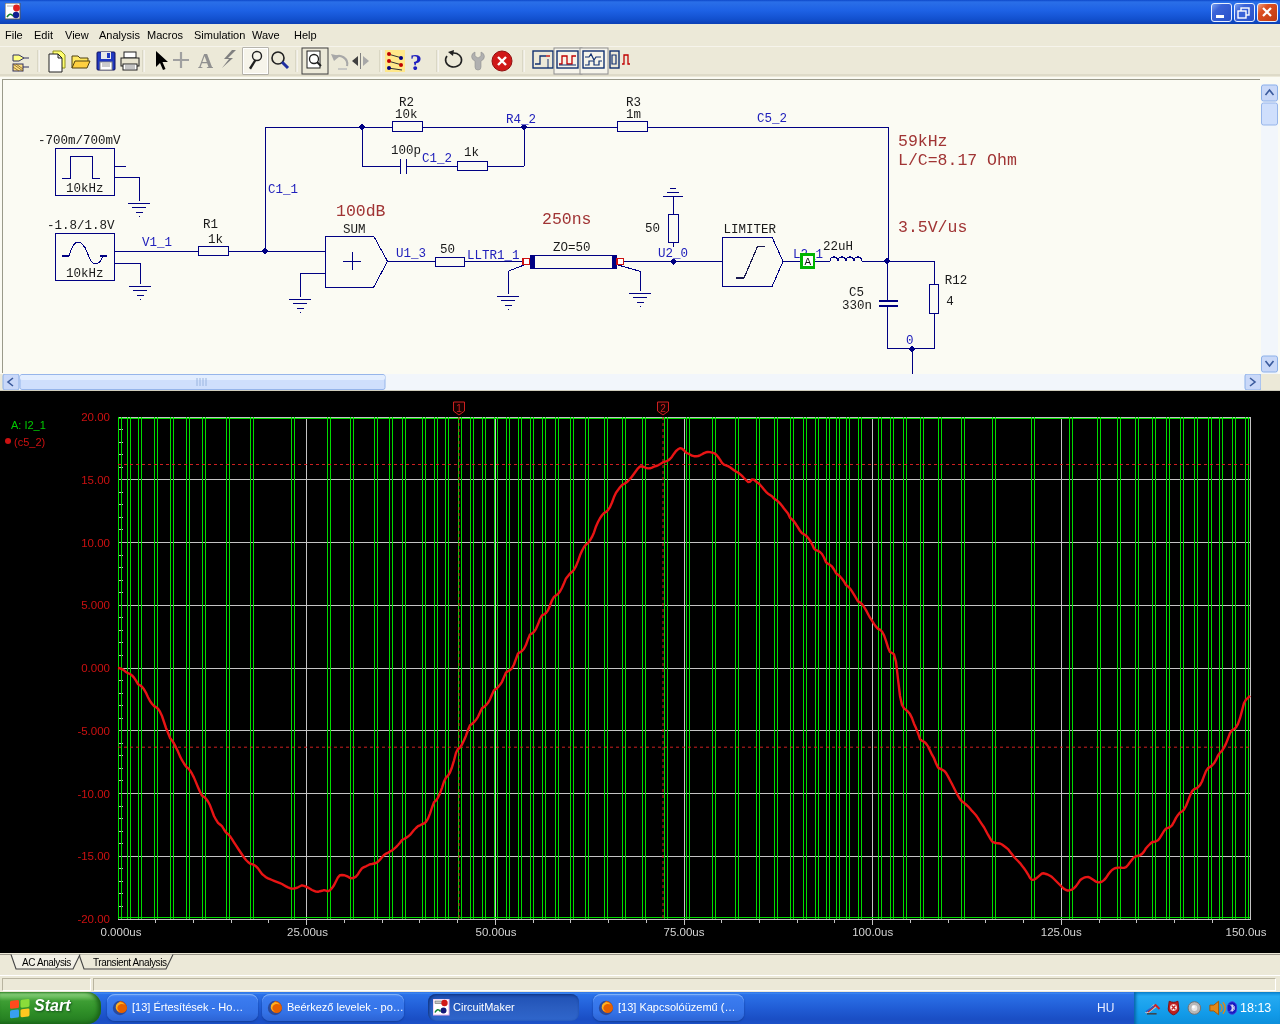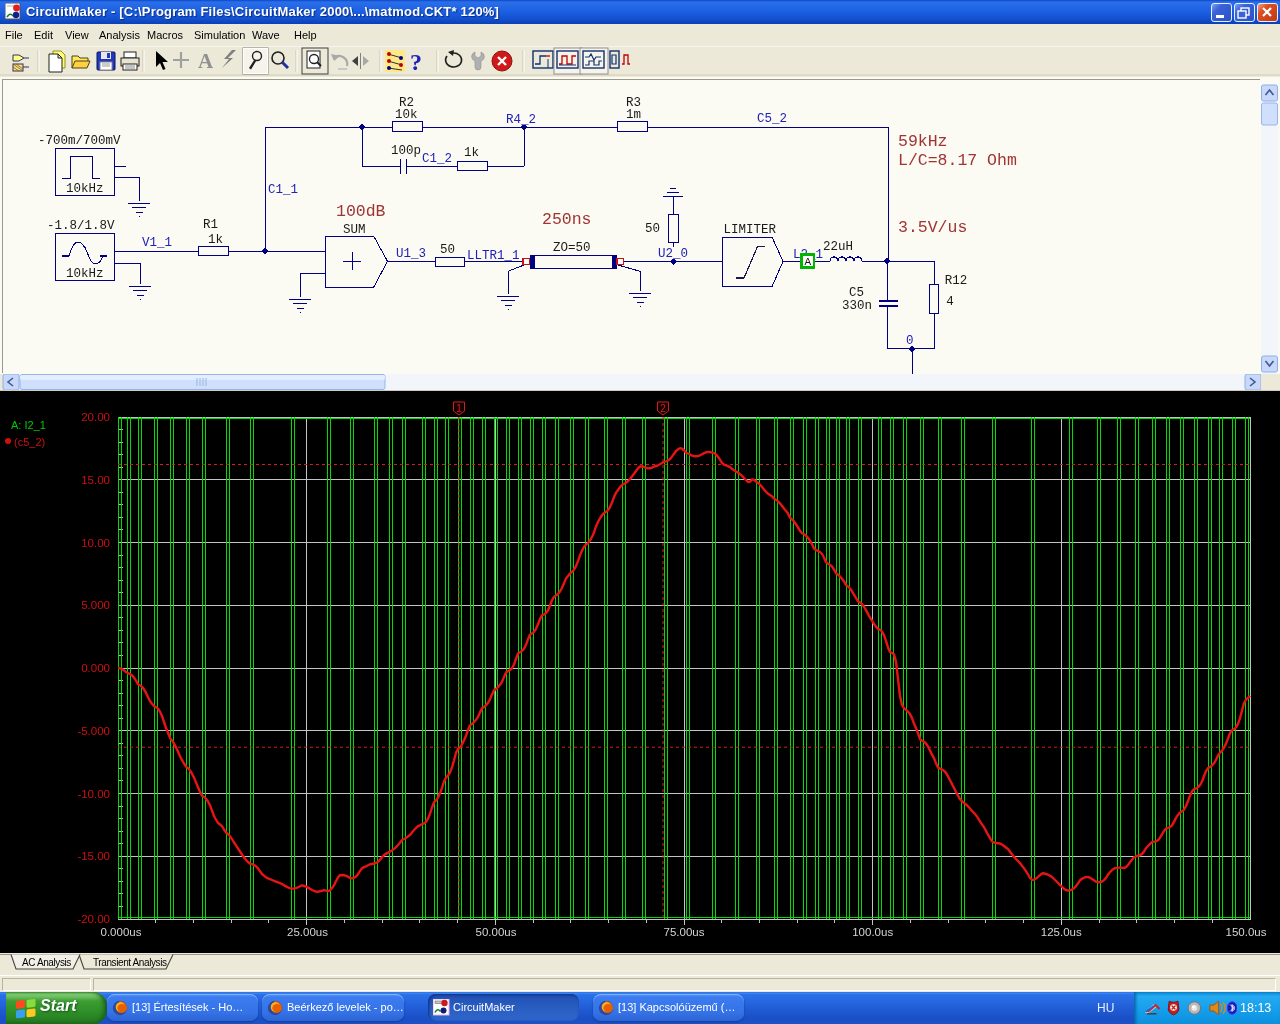--- a/index.html
+++ b/index.html
@@ -33,21 +33,20 @@
 <body>
 
 <div id="titlebar" class="abs">
 <svg class="abs" style="left:5px;top:3px" width="17" height="17" viewBox="0 0 17 17">
  <rect x="0" y="0" width="15" height="16" fill="#fff" stroke="#555"></rect>
  <rect x="2" y="2" width="9" height="2" fill="#d8d8d8"></rect>
  <circle cx="11.5" cy="5" r="3.4" fill="#e02020"></circle>
  <circle cx="11" cy="12" r="3.2" fill="#102090"></circle>
  <path d="M2 14 Q5 9 8 13" stroke="#108030" stroke-width="1.6" fill="none"></path>
 </svg>
-<div id="titletext">CircuitMaker - [C:\Program Files\CircuitMaker 2000\...\matmod.CKT* 120%]</div>
 <div class="tbtn" style="left:1211px;background:linear-gradient(135deg,#7ba1ef 0%,#3b63d8 30%,#2850c8 100%)">
  <svg width="19" height="17">
         <rect x="4" y="11" width="8" height="3" fill="#fff"></rect>
       </svg></div>
 <div class="tbtn" style="left:1234px;background:linear-gradient(135deg,#7ba1ef 0%,#3b63d8 30%,#2850c8 100%)">
  <svg width="19" height="17">
         <rect x="6" y="4" width="8" height="7" fill="none" stroke="#fff" stroke-width="1.4"></rect>
         <rect x="3" y="7" width="8" height="7" fill="#3b63d8" stroke="#fff" stroke-width="1.4"></rect>
       </svg></div>
 <div class="tbtn" style="left:1257px;background:linear-gradient(135deg,#f0a080 0%,#dd5022 30%,#c03a10 100%)">
@@ -624,21 +623,21 @@
  <path d="M11 1.5 l5 14.5 h57 l7 -14.5" fill="#f2f0e6" stroke="#444" stroke-width="1.1"></path>
  <text x="22" y="13" font-size="10" letter-spacing="-0.4">AC Analysis</text>
 </svg>
 <div id="statusbar" class="abs">
  <div style="position:absolute;left:2px;top:2px;width:89px;height:13px;border:1px solid;border-color:#b8b4a0 #fff #fff #b8b4a0"></div>
  <div style="position:absolute;left:93px;top:2px;width:1183px;height:13px;border:1px solid;border-color:#b8b4a0 #fff #fff #b8b4a0"></div>
 </div>
 <div id="taskbar" class="abs">
 <div style="position:absolute;left:0;top:0;width:101px;height:32px;border-radius:0 14px 14px 0;
  background:linear-gradient(180deg,#4fae44 0%,#8ed680 6%,#3e9e34 28%,#2f8f28 60%,#268022 88%,#1e701c 100%);
- box-shadow:inset -3px 0 4px #1a6018;margin-left:6px;">
+ box-shadow:inset -3px 0 4px #1a6018;">
  <svg style="position:absolute;left:9px;top:6px" width="22" height="21" viewBox="0 0 22 21">
   <g transform="skewY(-6)">
   <rect x="1" y="3" width="9" height="8" rx="1.5" fill="#ff4a1d"></rect>
   <rect x="11.5" y="3" width="9" height="8" rx="1.5" fill="#8adc3a"></rect>
   <rect x="1" y="12.5" width="9" height="8" rx="1.5" fill="#38a0f0"></rect>
   <rect x="11.5" y="12.5" width="9" height="8" rx="1.5" fill="#ffc820"></rect>
   </g>
  </svg>
  <span style="position:absolute;left:34px;top:5px;color:#fff;font-size:16px;font-weight:bold;font-style:italic;text-shadow:1px 1px 2px #14551a">Start</span>
 </div>

